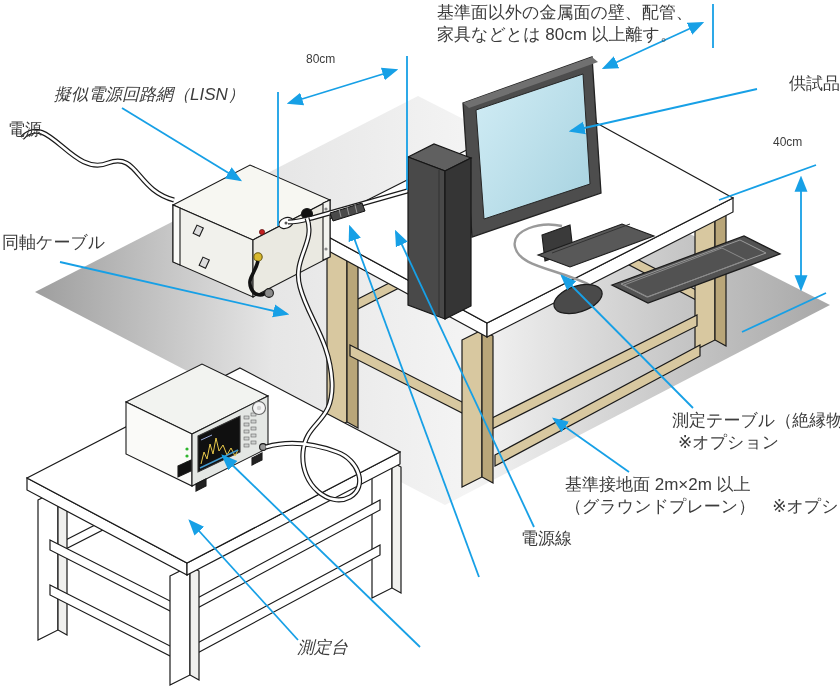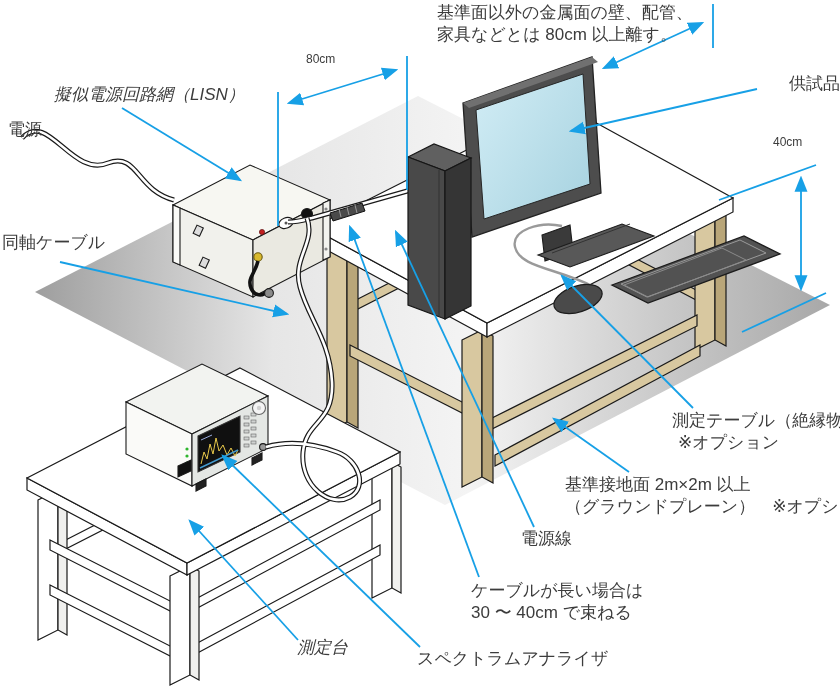--- a/index.html
+++ b/index.html
@@ -226,21 +226,16 @@
   <div style="padding-left:6px;">※オプション</div>
 </div>
 
 <div class="lbl" style="left:565px;top:474px;">
   <div>基準接地面 2m×2m 以上</div>
   <div>（グラウンドプレーン）　※オプション</div>
 </div>
 
 <div class="lbl" style="left:521px;top:529px;font-family:Liberation Mono, monospace;">電源線</div>
 
-<div class="lbl" style="left:471px;top:580px;">
-  <div>ケーブルが長い場合は</div>
-  <div>30 〜 40cm で束ねる</div>
-</div>
 
 <div class="lbl" style="left:297px;top:637px;font-style:italic;">測定台</div>
-<div class="lbl" style="left:417px;top:648px;">スペクトラムアナライザ</div>
 
 </div>
 
 </body></html>

